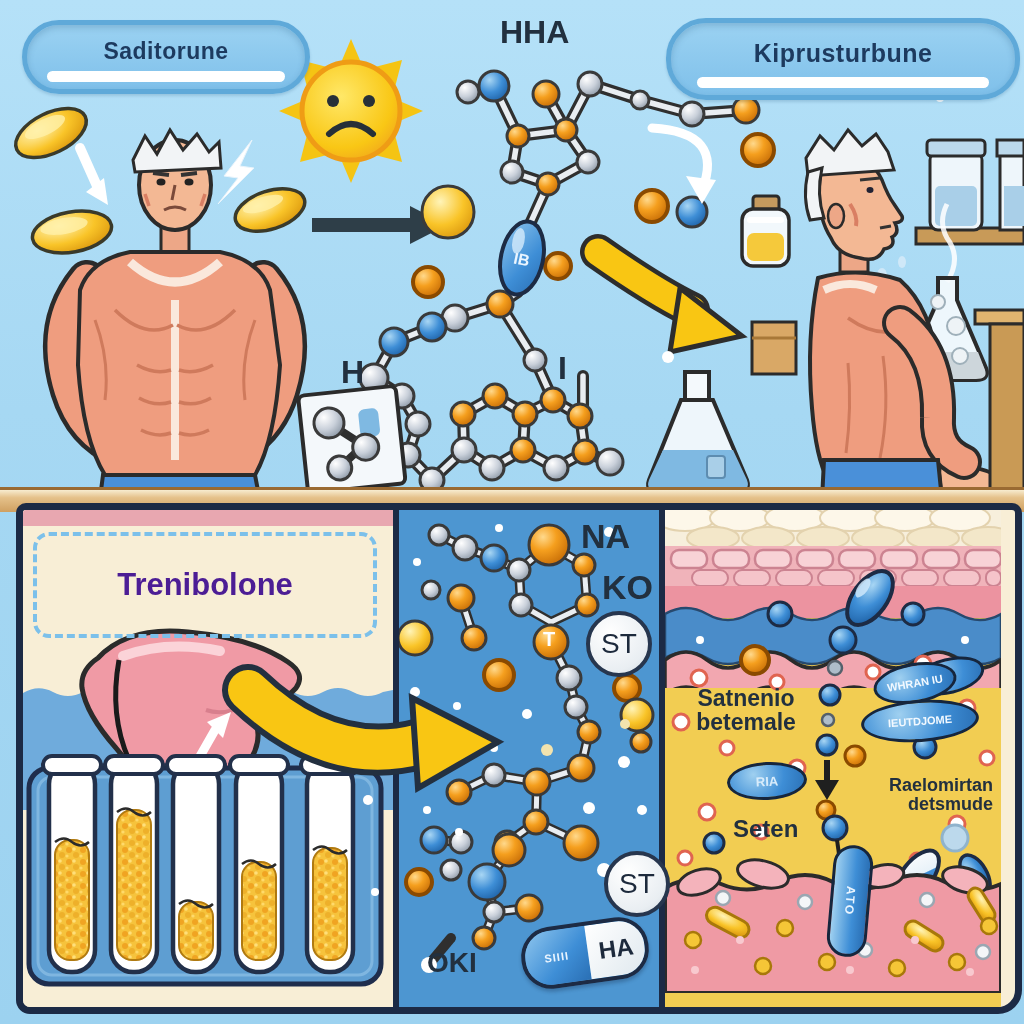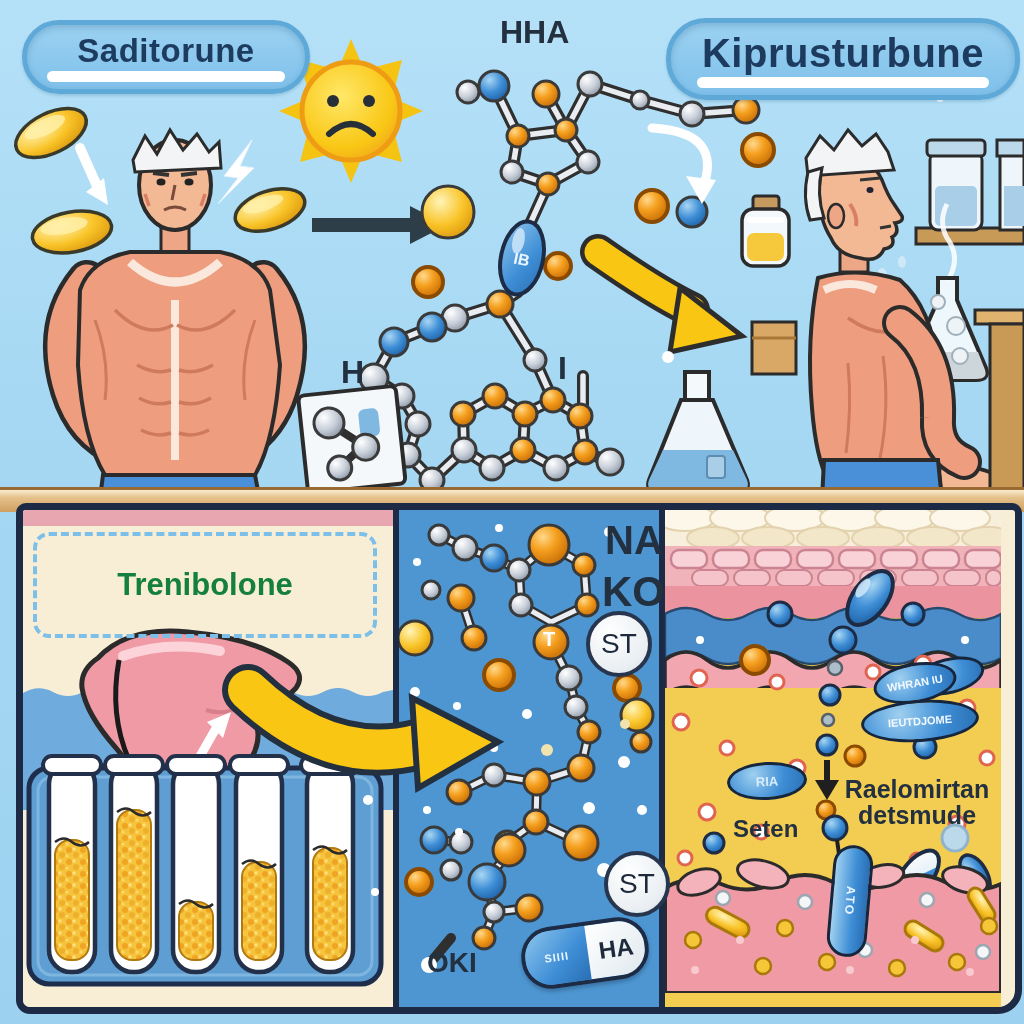--- a/index.html
+++ b/index.html
@@ -18,21 +18,21 @@
   .table-strip{position:absolute;left:0;top:487px;width:1024px;height:22px;z-index:2;
     background:linear-gradient(180deg,#f7ecd0 0%,#e5c18a 35%,#cfa061 100%);border-top:3px solid #9a6a32;}
   .bottom-frame{position:absolute;left:16px;top:503px;width:992px;height:497px;z-index:4;
     border:7px solid #1c2a45;border-radius:10px 10px 24px 14px;overflow:hidden;display:flex;background:#f8eed6;}
   .panel{position:relative;height:100%;}
   .panel-a{width:370px;background:#f8eed6;}
   .panel-b{width:272px;background:#4d96d1;border-left:6px solid #1c2a45;border-right:6px solid #1c2a45;box-sizing:border-box;}
   .panel-c{width:336px;background:#f2cd52;}
   .dash-box{position:absolute;left:10px;top:22px;width:336px;height:98px;z-index:2;
     border:4px dashed #7cc0ea;border-radius:16px;display:flex;flex-direction:column;align-items:center;justify-content:center;}
-  .dash-box div{font-weight:bold;font-size:31px;color:#15803d;line-height:1.08;}
+  .dash-box div{font-weight:bold;font-size:31px;color:#4c1d95;line-height:1.08;}
   .st-circle{position:absolute;background:radial-gradient(circle at 35% 30%,#ffffff,#e9eef2 70%,#cfd8de);
     border:4px solid #27364e;border-radius:50%;display:flex;align-items:center;justify-content:center;
     font-weight:normal;color:#1d2a3c;z-index:3;}
   .cap-b{position:absolute;z-index:3;border:4px solid #1d2b44;border-radius:30px;display:flex;overflow:hidden;
     box-shadow:0 3px 4px rgba(20,40,70,.3);}
   .cap-b .half-blue{background:linear-gradient(135deg,#8fc6ee,#3e8ed6 60%,#2a6fb4);flex:1.1;display:flex;align-items:center;justify-content:center;
     color:#eaf5ff;font-size:11px;font-weight:bold;letter-spacing:1px;}
   .cap-b .half-white{background:linear-gradient(135deg,#ffffff,#dfe8ee);flex:1;display:flex;align-items:center;justify-content:center;
     color:#1d2a3c;font-size:24px;font-weight:bold;}
   .gpill{position:absolute;z-index:3;border:3px solid #16263d;border-radius:50%;
@@ -371,25 +371,25 @@
     </radialGradient>
       </defs>
     <circle cx="55" cy="63" r="6" fill="#273038"></circle>
       <circle cx="91" cy="63" r="6" fill="#273038"></circle>
     <path d="M51,96 Q73,76 95,96" stroke="#273038" stroke-width="6" fill="none" stroke-linecap="round"></path>
   </svg>
 
   <div class="table-strip"></div>
 
   <div class="badge" style="left:22px;top:20px;width:278px;height:64px">
-    <span class="txt" style="font-size:33px">Saditorune</span>
+    <span class="txt" style="font-size:23px">Saditorune</span>
     <span class="bar" style="left:20px;right:20px"></span>
   </div>
   <div class="badge" style="left:666px;top:18px;width:344px;height:72px">
-    <span class="txt" style="font-size:40px">Kiprusturbune</span>
+    <span class="txt" style="font-size:25px">Kiprusturbune</span>
     <span class="bar" style="left:26px;right:26px"></span>
   </div>
   <div class="lbl" style="left:500px;top:16px;font-size:32px">HHA</div>
   <div class="lbl" style="left:341px;top:356px;font-size:32px">H</div>
   <div class="lbl" style="left:558px;top:352px;font-size:32px">I</div>
 
   <div class="bottom-frame">
 
     <div class="panel panel-a">
       <svg class="abs" style="left:0;top:0" width="370" height="483" viewBox="0 0 370 483">
@@ -595,22 +595,22 @@
             <circle cx="205" cy="360" r="7"></circle>
           <circle cx="228" cy="388" r="5"></circle>
             <circle cx="60" cy="322" r="4"></circle>
             <circle cx="200" cy="420" r="6"></circle>
           <circle cx="235" cy="440" r="8"></circle>
             <circle cx="30" cy="455" r="8"></circle>
         </g>
         <circle cx="148" cy="240" r="6" fill="#f2e3ae"></circle>
           <circle cx="226" cy="214" r="5" fill="#f2e3ae"></circle>
       </svg>
-      <div class="lbl" style="left:206px;top:9px;font-size:40px">NA</div>
-      <div class="lbl" style="left:203px;top:60px;font-size:42px">KO</div>
+      <div class="lbl" style="left:182px;top:9px;font-size:34px">NA</div>
+      <div class="lbl" style="left:203px;top:60px;font-size:34px">KO</div>
       <div class="st-circle" style="left:187px;top:101px;width:58px;height:58px;font-size:28px">ST</div>
       <div class="lbl" style="left:144px;top:119px;font-size:20px;color:#fff;z-index:3">T</div>
       <div class="st-circle" style="left:205px;top:341px;width:58px;height:58px;font-size:28px">ST</div>
       <div class="lbl" style="left:28px;top:438px;font-size:28px">OKI</div>
       <div class="cap-b" style="left:122px;top:412px;width:120px;height:54px;transform:rotate(-8deg)">
         <div class="half-blue">SIIII</div>
         <div class="half-white">HA</div>
       </div>
     </div>
 
@@ -741,26 +741,30 @@
         <g fill="#f8c9cf">
           <circle cx="75" cy="430" r="4"></circle>
             <circle cx="185" cy="460" r="4"></circle>
             <circle cx="250" cy="430" r="4"></circle>
           <circle cx="30" cy="460" r="4"></circle>
             <circle cx="305" cy="462" r="4"></circle>
         </g>
         <circle cx="35" cy="130" r="4" fill="#fff"></circle>
           <circle cx="300" cy="130" r="4" fill="#fff"></circle>
       </svg>
+      <div class="lbl" style="left:23px;top:176px;width:116px;font-size:23px;text-align:center">
+        <div>Satnenio</div>
+        <div>betemale</div>
+      </div>
       <div class="gpill" style="left:248px;top:148px;width:66px;height:30px;transform:rotate(-14deg);font-size:10px"></div>
       <div class="gpill" style="left:208px;top:153px;width:78px;height:34px;transform:rotate(-10deg);font-size:11px">WHRAN IU</div>
       <div class="gpill" style="left:196px;top:190px;width:112px;height:36px;transform:rotate(-4deg);font-size:11px">IEUTDJOME</div>
       <div class="gpill" style="left:62px;top:252px;width:74px;height:32px;transform:rotate(-3deg);font-size:13px;color:#d8ecfb">RIA</div>
       <div class="lbl" style="left:68px;top:306px;font-size:24px">Seten</div>
-      <div class="lbl" style="left:176px;top:266px;width:152px;font-size:25px;text-align:center">
+      <div class="lbl" style="left:176px;top:266px;width:152px;font-size:18px;text-align:right">
         <div>Raelomirtan</div>
         <div>detsmude</div>
       </div>
       <div class="vpill" style="left:165px;top:335px;width:34px;height:106px;transform:rotate(5deg)">ATO</div>
     </div>
   </div>
 
   <svg class="abs" style="left:170px;top:630px;z-index:6" width="350" height="190" viewBox="170 630 350 190">
     <path d="M248,690 Q330,768 420,744" stroke="#233040" stroke-width="52" fill="none" stroke-linecap="round"></path>
     <path d="M248,690 Q330,768 420,744" stroke="#f9c613" stroke-width="40" fill="none" stroke-linecap="round"></path>

